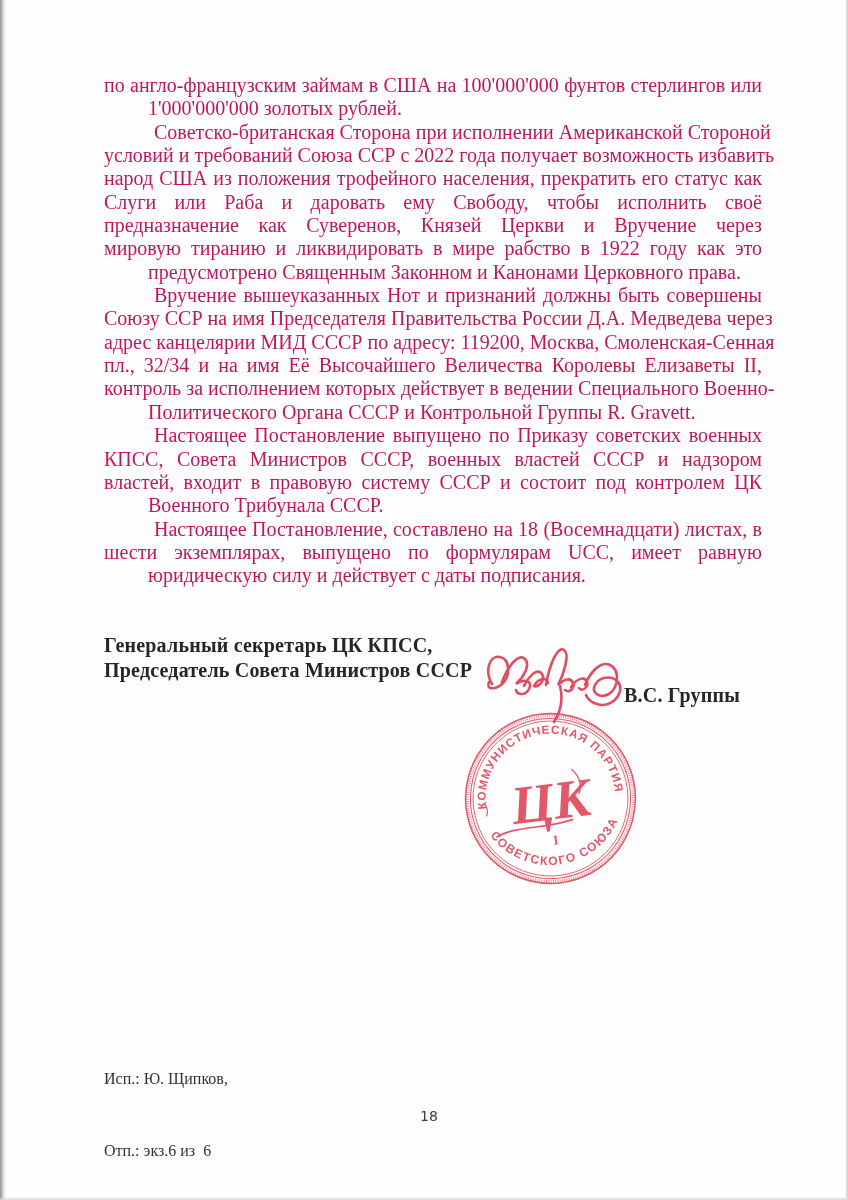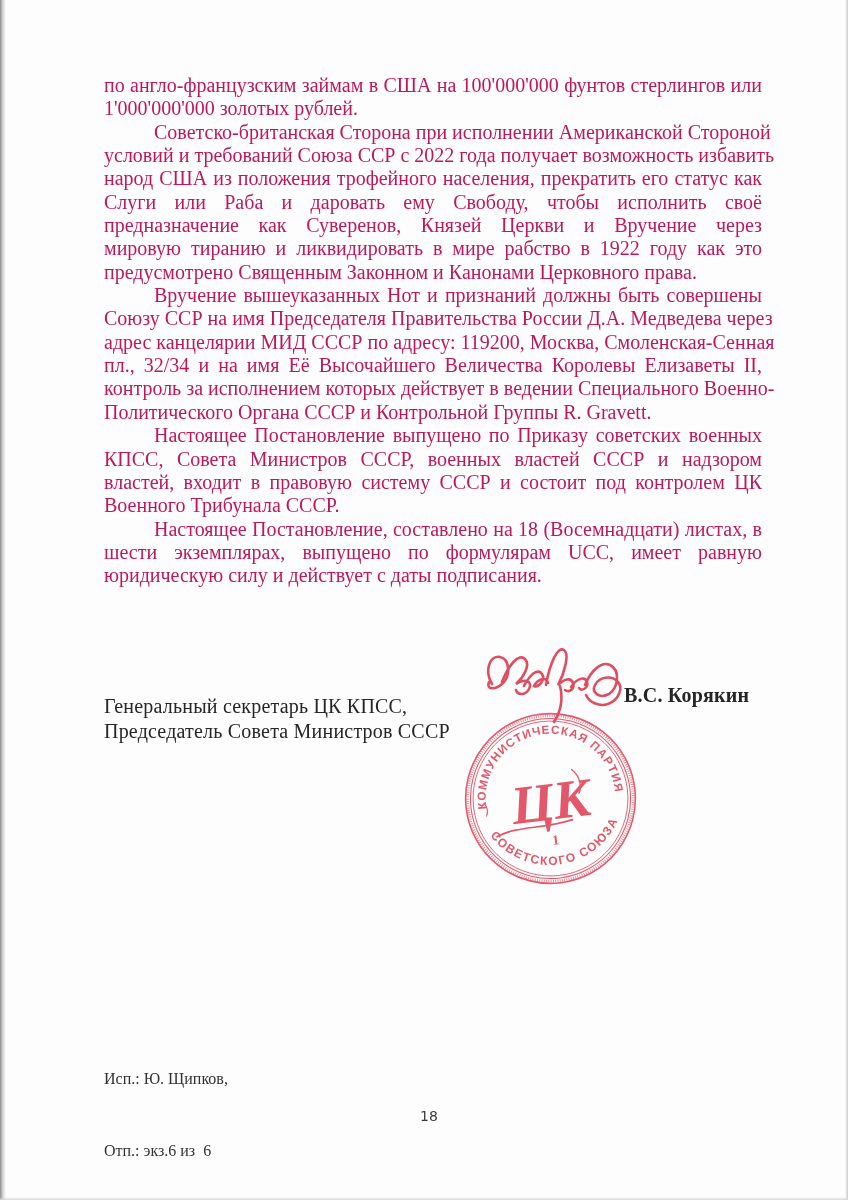--- a/index.html
+++ b/index.html
@@ -31,26 +31,26 @@
     color: #be185d;
     font-size: 20px;
     line-height: 23.35px;
   }
   .t-line {
     text-align: justify;
     text-align-last: justify;
     white-space: nowrap;
     height: 23.35px;
   }
-  .t-line.last { text-align-last: left; white-space: normal; }
+  .t-line.last { text-align-last: left; white-space: normal; margin-left: 44px; }
   .t-line.indent { text-indent: 50px; }
   .sig-block {
-    position: absolute; left: 104px; top: 694px;
+    position: absolute; left: 104px; top: 633px;
     color: #262626;
-    font-size: 20px; font-weight: normal;
+    font-size: 20px; font-weight: bold;
     line-height: 25px;
     letter-spacing: 0.2px;
   }
   .signer-name {
     position: absolute; left: 624px; top: 684px;
     color: #262626; font-size: 20px; font-weight: bold;
     letter-spacing: 0.2px;
   }
   .signature-svg {
     position: absolute; left: 478px; top: 640px;
@@ -120,21 +120,21 @@
       <div class="t-line">шести экземплярах, выпущено по формулярам UCC, имеет равную</div>
       <div class="t-line last">юридическую силу и действует с даты подписания.</div>
     </div>
   </div>
 
   <div class="sig-block">
     <div>Генеральный секретарь ЦК КПСС,</div>
     <div>Председатель Совета Министров СССР</div>
   </div>
 
-  <div class="signer-name">В.С. Корякин</div>
+  <div class="signer-name">В.С. Группы</div>
 
   <svg class="signature-svg" viewBox="0 0 166 84">
     <g fill="none" stroke="#dd3950" stroke-width="2.6" stroke-linecap="round" opacity="0.9">
       <path d="M14,44 C 6,30 12,15 22,17 C 32,19 33,36 24,44 C 17,50 8,50 11,42"></path>
       <path d="M24,42 C 31,24 41,13 47,19 C 53,25 45,38 38,44 C 47,38 55,41 51,49 C 48,55 40,56 38,50"></path>
       <path d="M46,46 C 52,34 60,28 64,34 C 68,40 60,48 56,46 C 60,39 68,36 70,43"></path>
       <path d="M68,45 C 72,22 80,6 86,10 C 92,14 86,34 80,45 C 86,39 93,37 95,43 C 97,49 91,53 87,50"></path>
       <path d="M93,47 C 99,38 107,36 109,42 C 111,48 103,52 101,48"></path>
       <path d="M107,45 C 113,30 124,21 132,25 C 142,30 141,47 131,54 C 122,59 113,53 117,45 C 121,37 133,35 139,41 C 146,47 141,60 130,64 C 121,67 111,62 108,55"></path>
       <path d="M82,46 C 85,58 83,71 76,82"></path>

